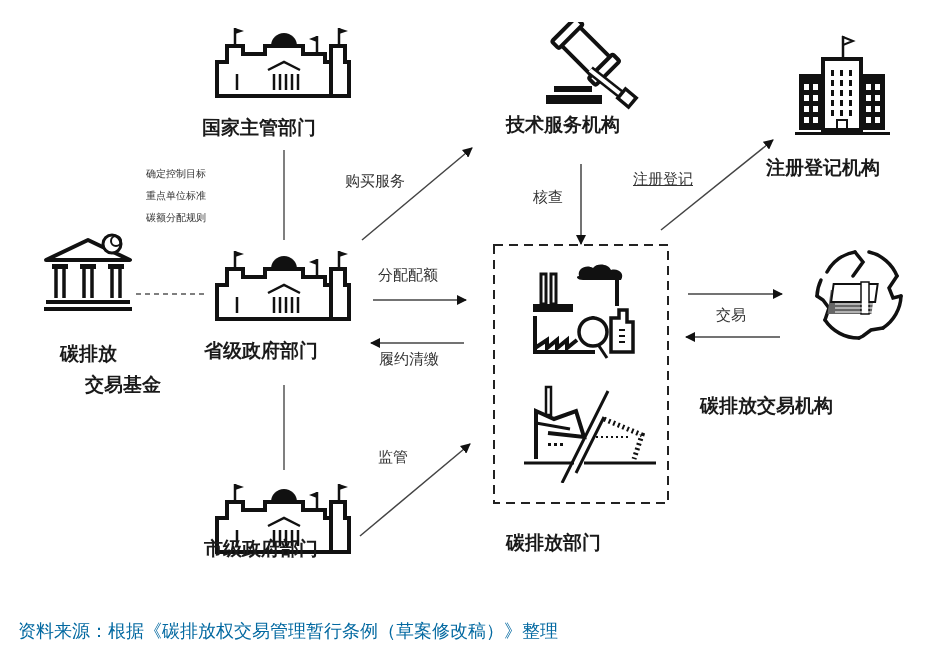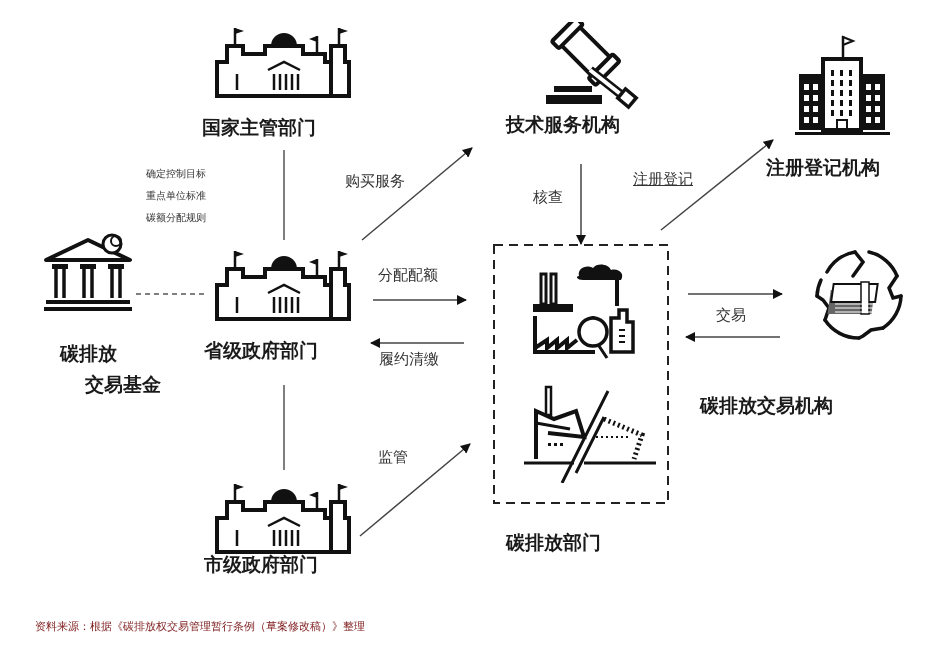--- a/index.html
+++ b/index.html
@@ -3,21 +3,21 @@
 <meta charset="utf-8">
 <style>
   html,body{margin:0;padding:0;background:#ffffff;}
   body{width:940px;height:659px;position:relative;overflow:hidden;font-family:"DejaVu Sans","Liberation Sans",sans-serif;color:#1a1a1a;}
   .abs{position:absolute;}
   .node-label{font-size:19px;font-weight:bold;color:#1a1a1a;white-space:nowrap;}
   .edge-label{font-size:15px;color:#333333;white-space:nowrap;}
   .note{font-size:10px;color:#333;line-height:22px;}
   svg.lines{position:absolute;left:0;top:0;}
   .icon{position:absolute;}
-  .source{font-size:11px;color:#7f1d1d;white-space:nowrap;margin-left:17px;}
+  .source{font-size:18px;color:#0369a1;white-space:nowrap;}
 </style>
 </head>
 <body>
 
 <svg class="lines" width="940" height="659">
   <defs>
     <marker id="arr" markerWidth="10" markerHeight="10" refX="9" refY="5" orient="auto" markerUnits="userSpaceOnUse">
       <path d="M0,0 L10,5 L0,10 z" fill="#111"></path>
     </marker>
   </defs>
@@ -127,21 +127,21 @@
   <path d="M55,48 L71,40 L87,48" fill="none" stroke="#111" stroke-width="2.5"></path>
   <g stroke="#111" stroke-width="2.5">
       <line x1="61" y1="52" x2="61" y2="68"></line>
       <line x1="67" y1="52" x2="67" y2="68"></line>
       <line x1="73" y1="52" x2="73" y2="68"></line>
       <line x1="79" y1="52" x2="79" y2="68"></line>
       <line x1="85" y1="52" x2="85" y2="68"></line>
       <line x1="24" y1="52" x2="24" y2="68"></line>
     </g>
 </svg>
-<div class="abs node-label" style="left:204px;top:552px;">市级政府部门</div>
+<div class="abs node-label" style="left:204px;top:536px;">市级政府部门</div>
 
 <svg class="icon" style="left:42px;top:232px;" width="92" height="80" viewBox="0 0 92 80">
   <path d="M4,28 L46,8 L88,28 Z" fill="none" stroke="#111" stroke-width="4" stroke-linejoin="round"></path>
   <circle cx="70" cy="12" r="9" fill="#fff" stroke="#111" stroke-width="3"></circle>
   <circle cx="74" cy="9" r="5" fill="none" stroke="#111" stroke-width="2"></circle>
   <g fill="#111">
       <rect x="10" y="32" width="16" height="5"></rect>
       <rect x="38" y="32" width="16" height="5"></rect>
       <rect x="66" y="32" width="16" height="5"></rect>
     </g>

